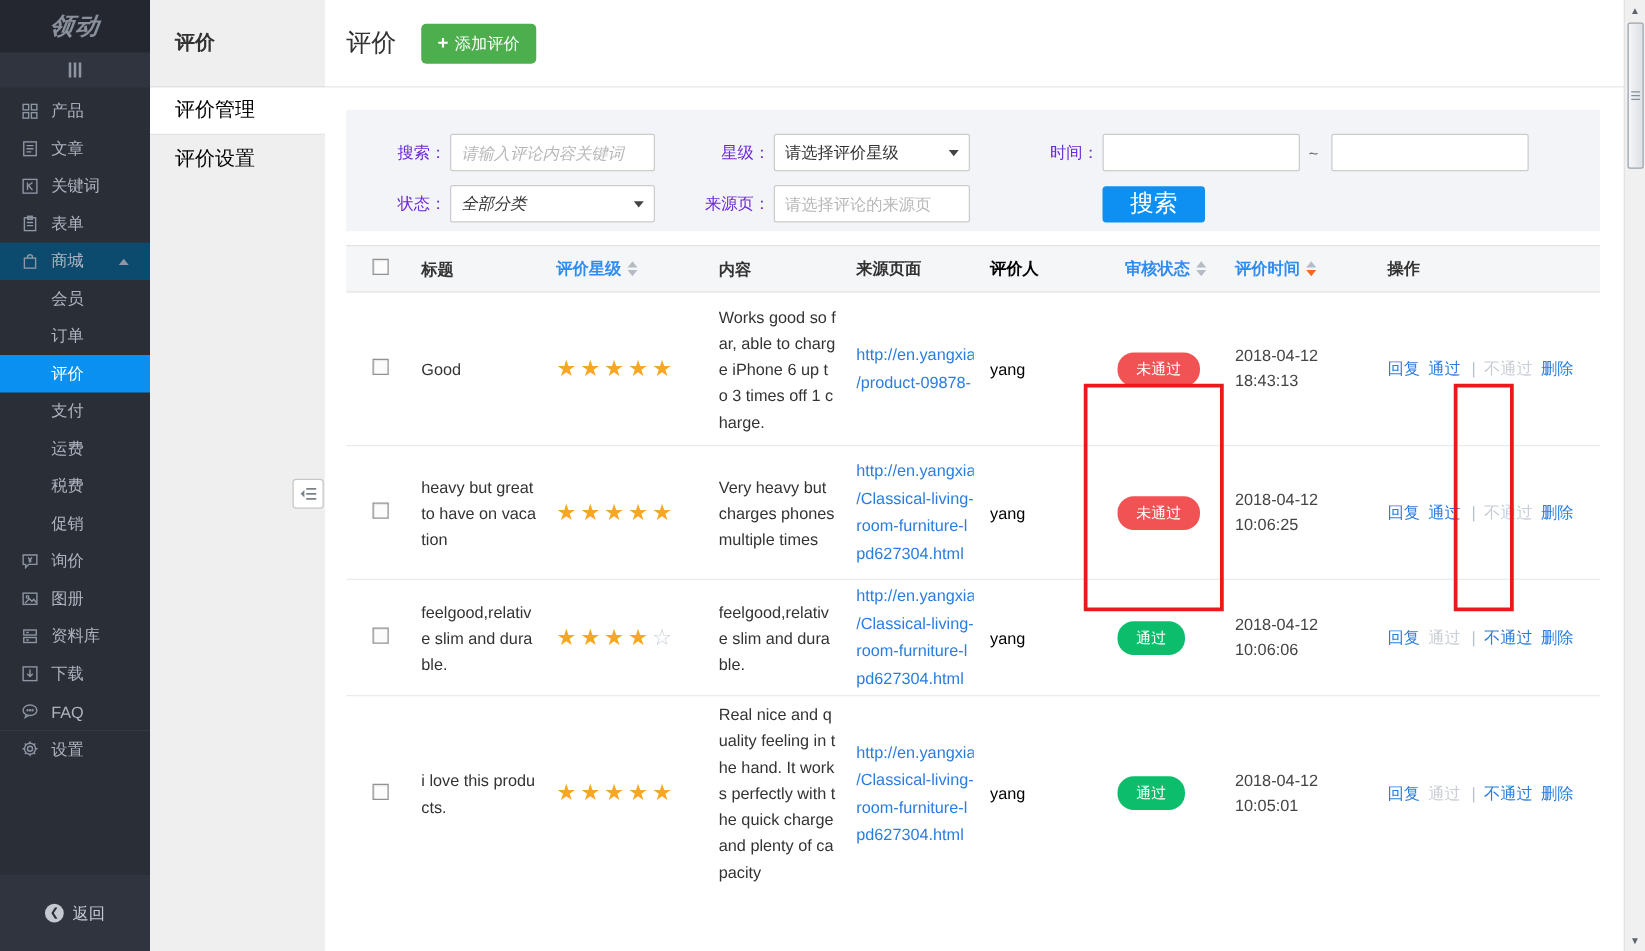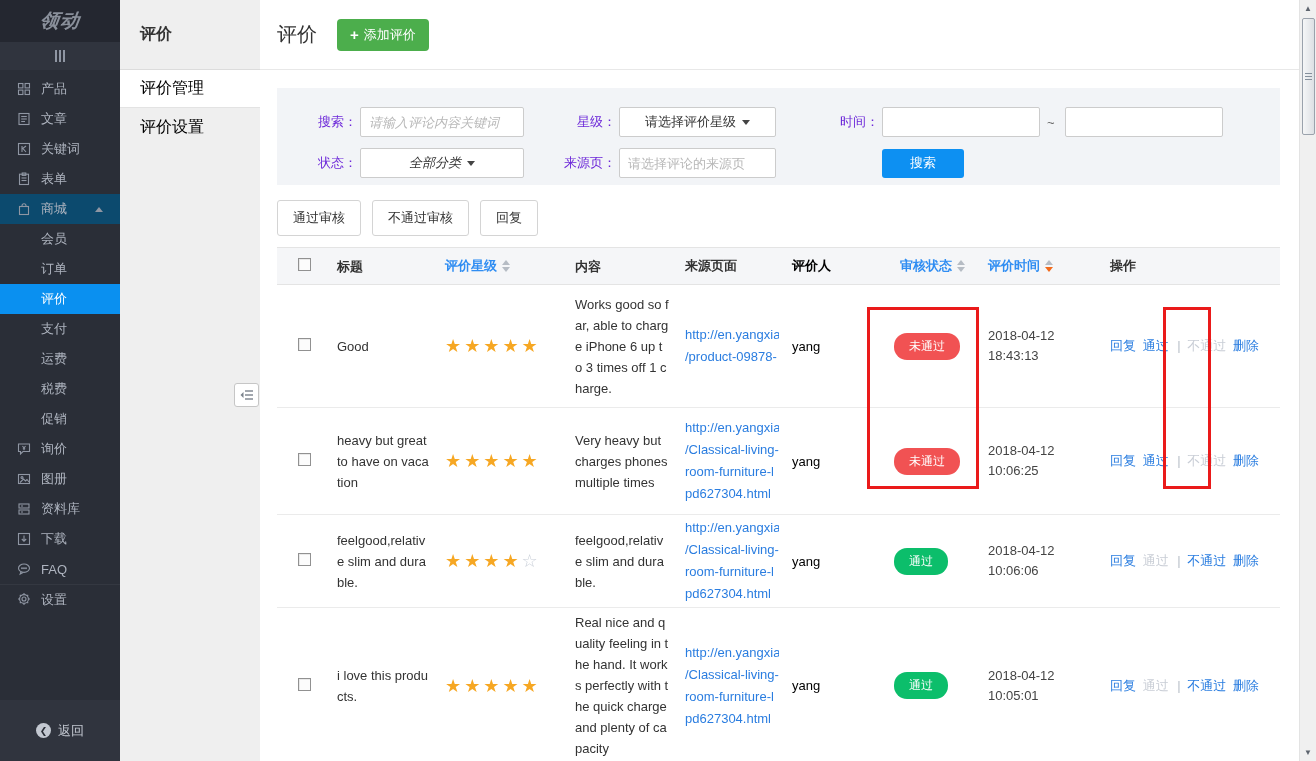--- a/index.html
+++ b/index.html
@@ -43,24 +43,24 @@
   .content { padding:18px 0 0 17px; width:1020px; }
 
   
   .filter-panel { width:1003px; height:97px; background:#f2f4f7; padding-top:19px; font-size:13px; }
   .f-row { display:flex; align-items:center; height:30px; margin-bottom:11px; }
   .f-label { text-align:right; color:#6d28d9; }
   .fl-1 { width:80px; } .fl-2 { width:92px;font-family:Liberation Serif, serif; } .fl-3 { width:103px; }
   .f-input { height:30px; border:1px solid #ccc; border-radius:2px; background:#fff; padding:0 8px; font-size:13px; color:#333; margin-left:3px; font-family:inherit; }
   .f-input::placeholder { color:#b8b8b8; }
   .w160 { width:164px;font-style:italic; } .w157 { width:157px; } .w158 { width:158px; }
-  .f-select { height:30px; border:1px solid #ccc; border-radius:2px; background:#fff; margin-left:3px; display:inline-flex; align-items:center; justify-content:center; padding:0 8px; color:#333; cursor:pointer; }
+  .f-select { height:30px; border:1px solid #ccc; border-radius:2px; background:#fff; margin-left:3px; display:inline-flex; align-items:center; justify-content:space-between; padding:0 8px; color:#333; cursor:pointer; }
   .f-select .caret { width:0; height:0; border-left:4px solid transparent; border-right:4px solid transparent; border-top:5px solid #444; margin-left:6px; }
   .tilde { margin:0 7px; color:#666; }
-  .btn-search { width:82px; height:29px; background:#0d90f2; border:none; border-radius:3px; color:#fff; font-size:13px; margin-left:3px; cursor:pointer; }
+  .btn-search { width:82px; height:29px; background:#0d90f2; border:none; border-radius:3px; color:#fff; font-size:19px; margin-left:3px; cursor:pointer; }
   .spacer-3 { width:103px; }
 
   
   .bulk-row { margin-top:15px; display:flex; gap:11px; }
   .btn-bulk { background:#fff; border:1px solid #d4d4d4; border-radius:3px; color:#333; font-size:13px; padding:8px 15px; cursor:pointer; }
 
   
   .tbl { width:1003px; margin-top:11px; font-size:13px; }
   .tr { display:grid; grid-template-columns:53px 105px 130px 110px 110px 95px 105px 120px 1fr; align-items:center; }
   .thead { background:#f5f6f8; border-top:1px solid #e4e4e4; border-bottom:1px solid #e4e4e4; height:38px; font-weight:bold; color:#333; }
@@ -315,25 +315,20 @@
           <span>全部分类</span>
           <i class="caret"></i>
         </span>
         <span class="f-label fl-2">来源页：</span>
         <input class="f-input w157" placeholder="请选择评论的来源页" style="">
         <span class="spacer-3"></span>
         <button class="btn-search">搜索</button>
       </div>
     </div>
 
-    <div class="bulk-row">
-      <button class="btn-bulk">通过审核</button>
-      <button class="btn-bulk">不通过审核</button>
-      <button class="btn-bulk">回复</button>
-    </div>
 
     <div class="tbl">
       <div class="tr thead">
         <div class="cell c-check"><span class="checkbox"></span></div>
         <div class="cell c-title">标题</div>
         <div class="cell c-stars"><span class="sort-head">
               <span>评价星级</span>
               <span class="carets">
                 <i class="caret-up"></i>
                 <i class="caret-down"></i>

